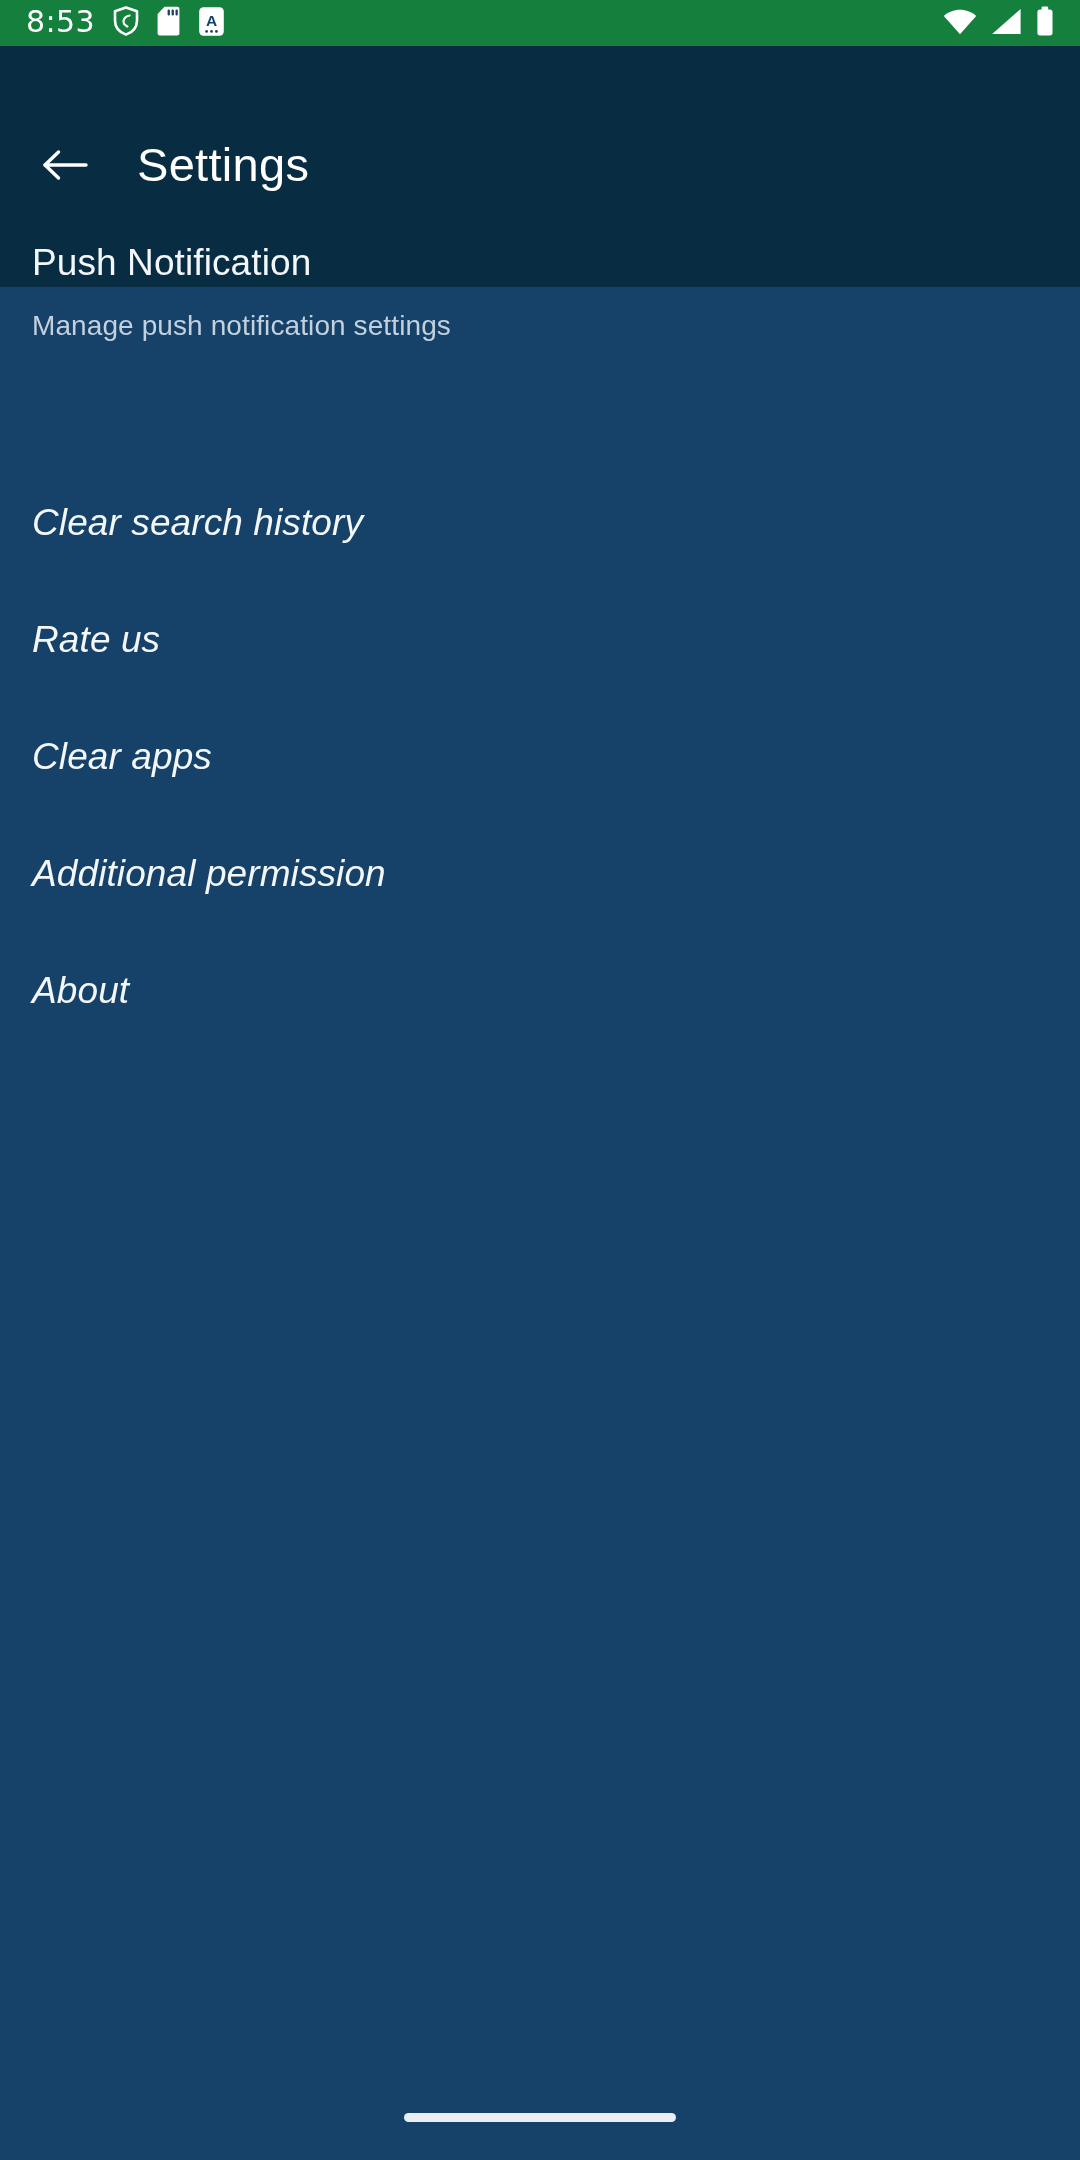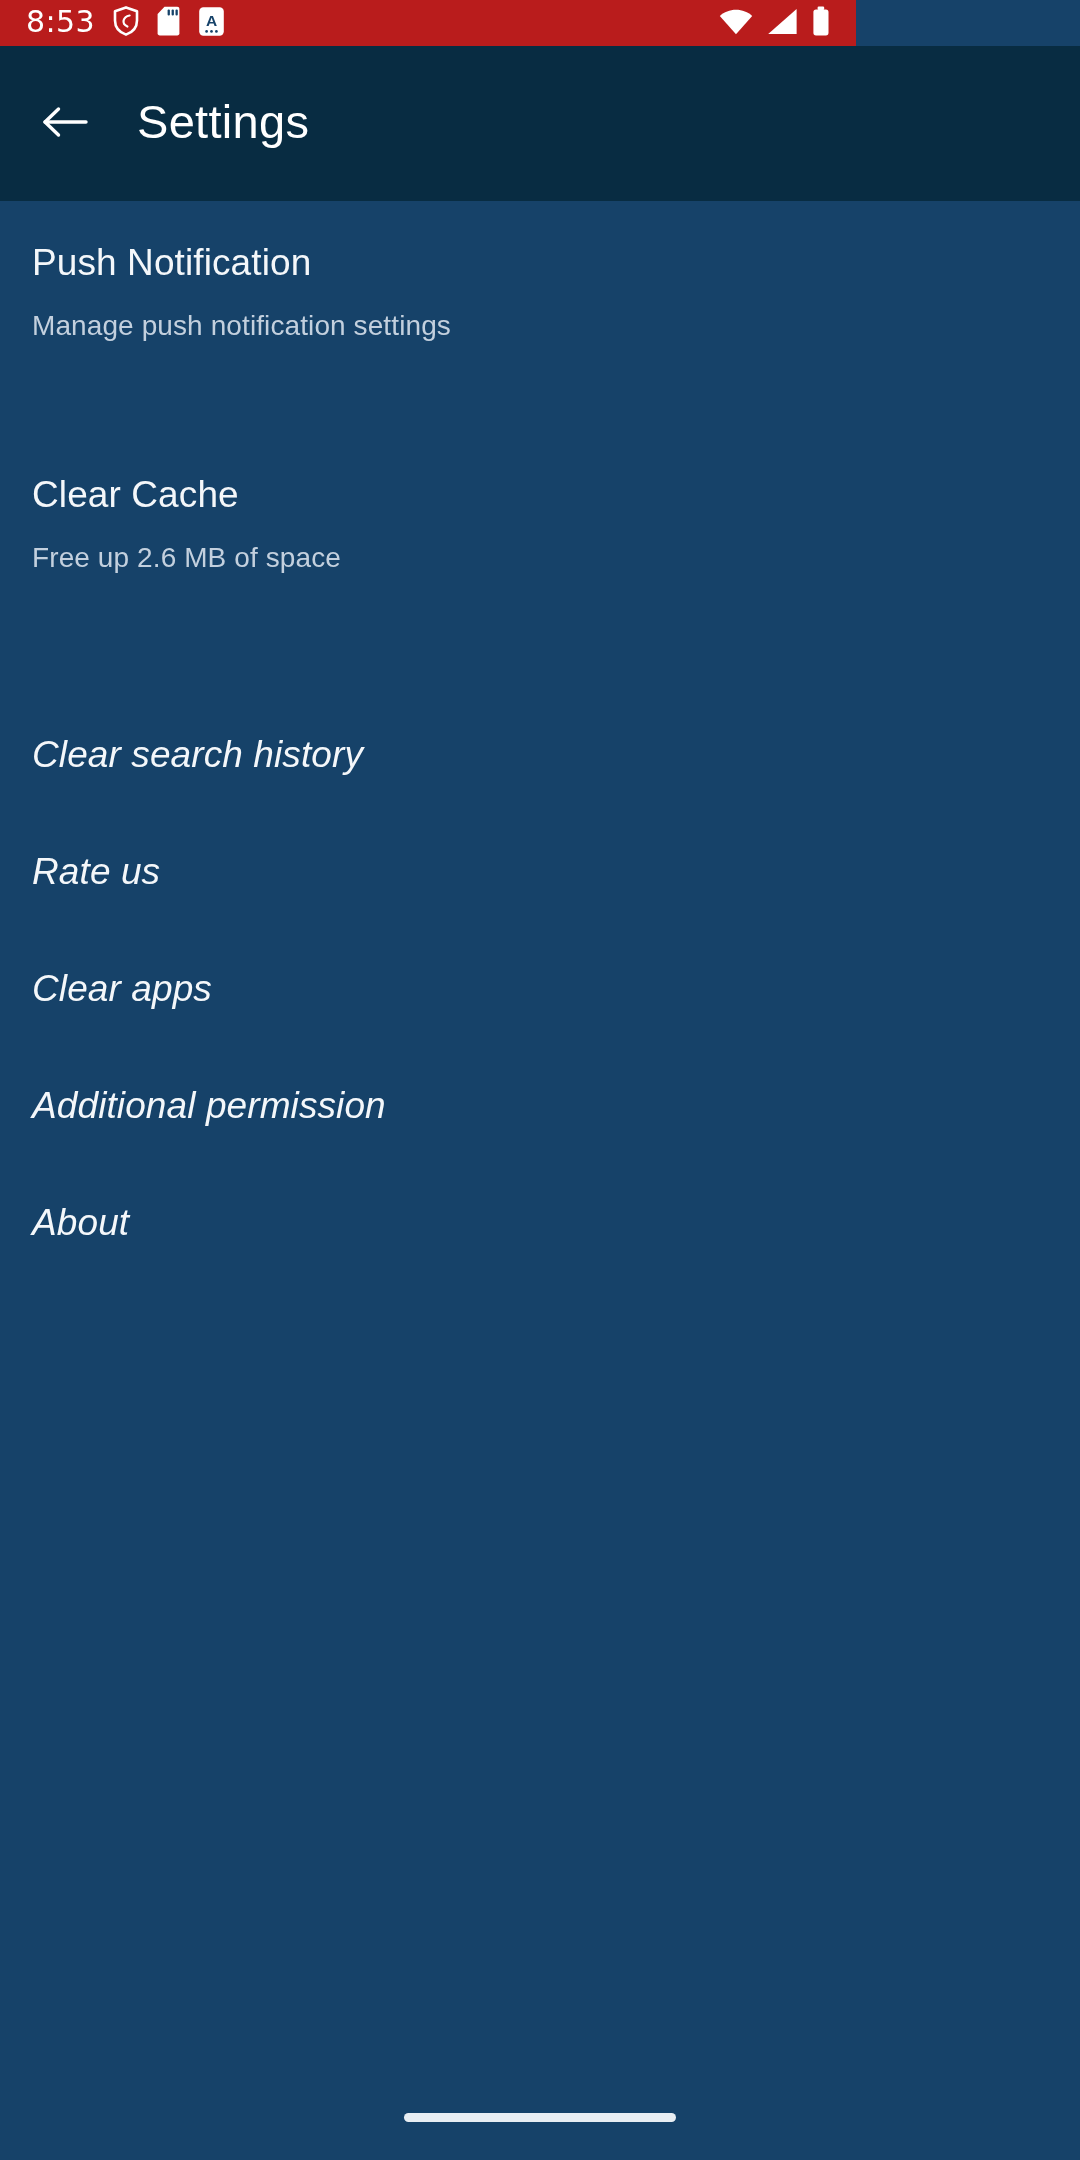--- a/index.html
+++ b/index.html
@@ -7,37 +7,37 @@
     width:1080px; height:2160px;
     background:#164269;
     font-family:"Liberation Sans", sans-serif;
     overflow:hidden;
     -webkit-font-smoothing:antialiased;
   }
   #screen{ position:relative; width:1080px; height:2160px; background:#164269; }
 
   
   .status-bar{
-    position:absolute; left:0; top:0; width:856px; height:46px;
-    background:#b91c1c;
+    position:absolute; left:0; top:0; width:1080px; height:46px;
+    background:#15803d;
     display:flex; 
     padding:0 26px 0 26px;
   }
   .status-left{ display:flex; align-items:center; gap:18px; }
   .status-right{ margin-left:auto; display:flex; align-items:center; gap:14px; }
   .clock{
     color:#ffffff; font-size:30px; letter-spacing:0.4px;
     font-family:"DejaVu Sans", sans-serif; font-weight:400;
     line-height:1; position:relative; top:-1px;
   }
   .sicon{ display:block; }
 
   
   .app-bar{
-    position:absolute; left:0; top:46px; width:1080px; height:155px;
+    position:absolute; left:0; top:46px; width:1080px; height:241px;
     background:#082c42;
     display:flex; align-items:center;
   }
   .back-btn{
     width:96px; height:96px; margin-left:17px;
     display:flex; align-items:center; justify-content:center;
     border-radius:50%; cursor:pointer; flex:0 0 auto;
   }
   .app-title{
     color:#ffffff; font-size:47px; font-weight:400;
@@ -147,24 +147,20 @@
     <div class="app-title">Settings</div>
   </div>
 
   <div class="list">
 
     <div class="row two-line">
       <div class="row-title">Push Notification</div>
       <div class="row-sub">Manage push notification settings</div>
     </div>
 
-    <div class="row two-line">
-      <div class="row-title">Clear Cache</div>
-      <div class="row-sub">Free up 2.6 MB of space</div>
-    </div>
 
     <div class="row one-line">
       <div class="row-title">Clear search history</div>
     </div>
 
 
     <div class="row one-line">
       <div class="row-title">Rate us</div>
     </div>
 

